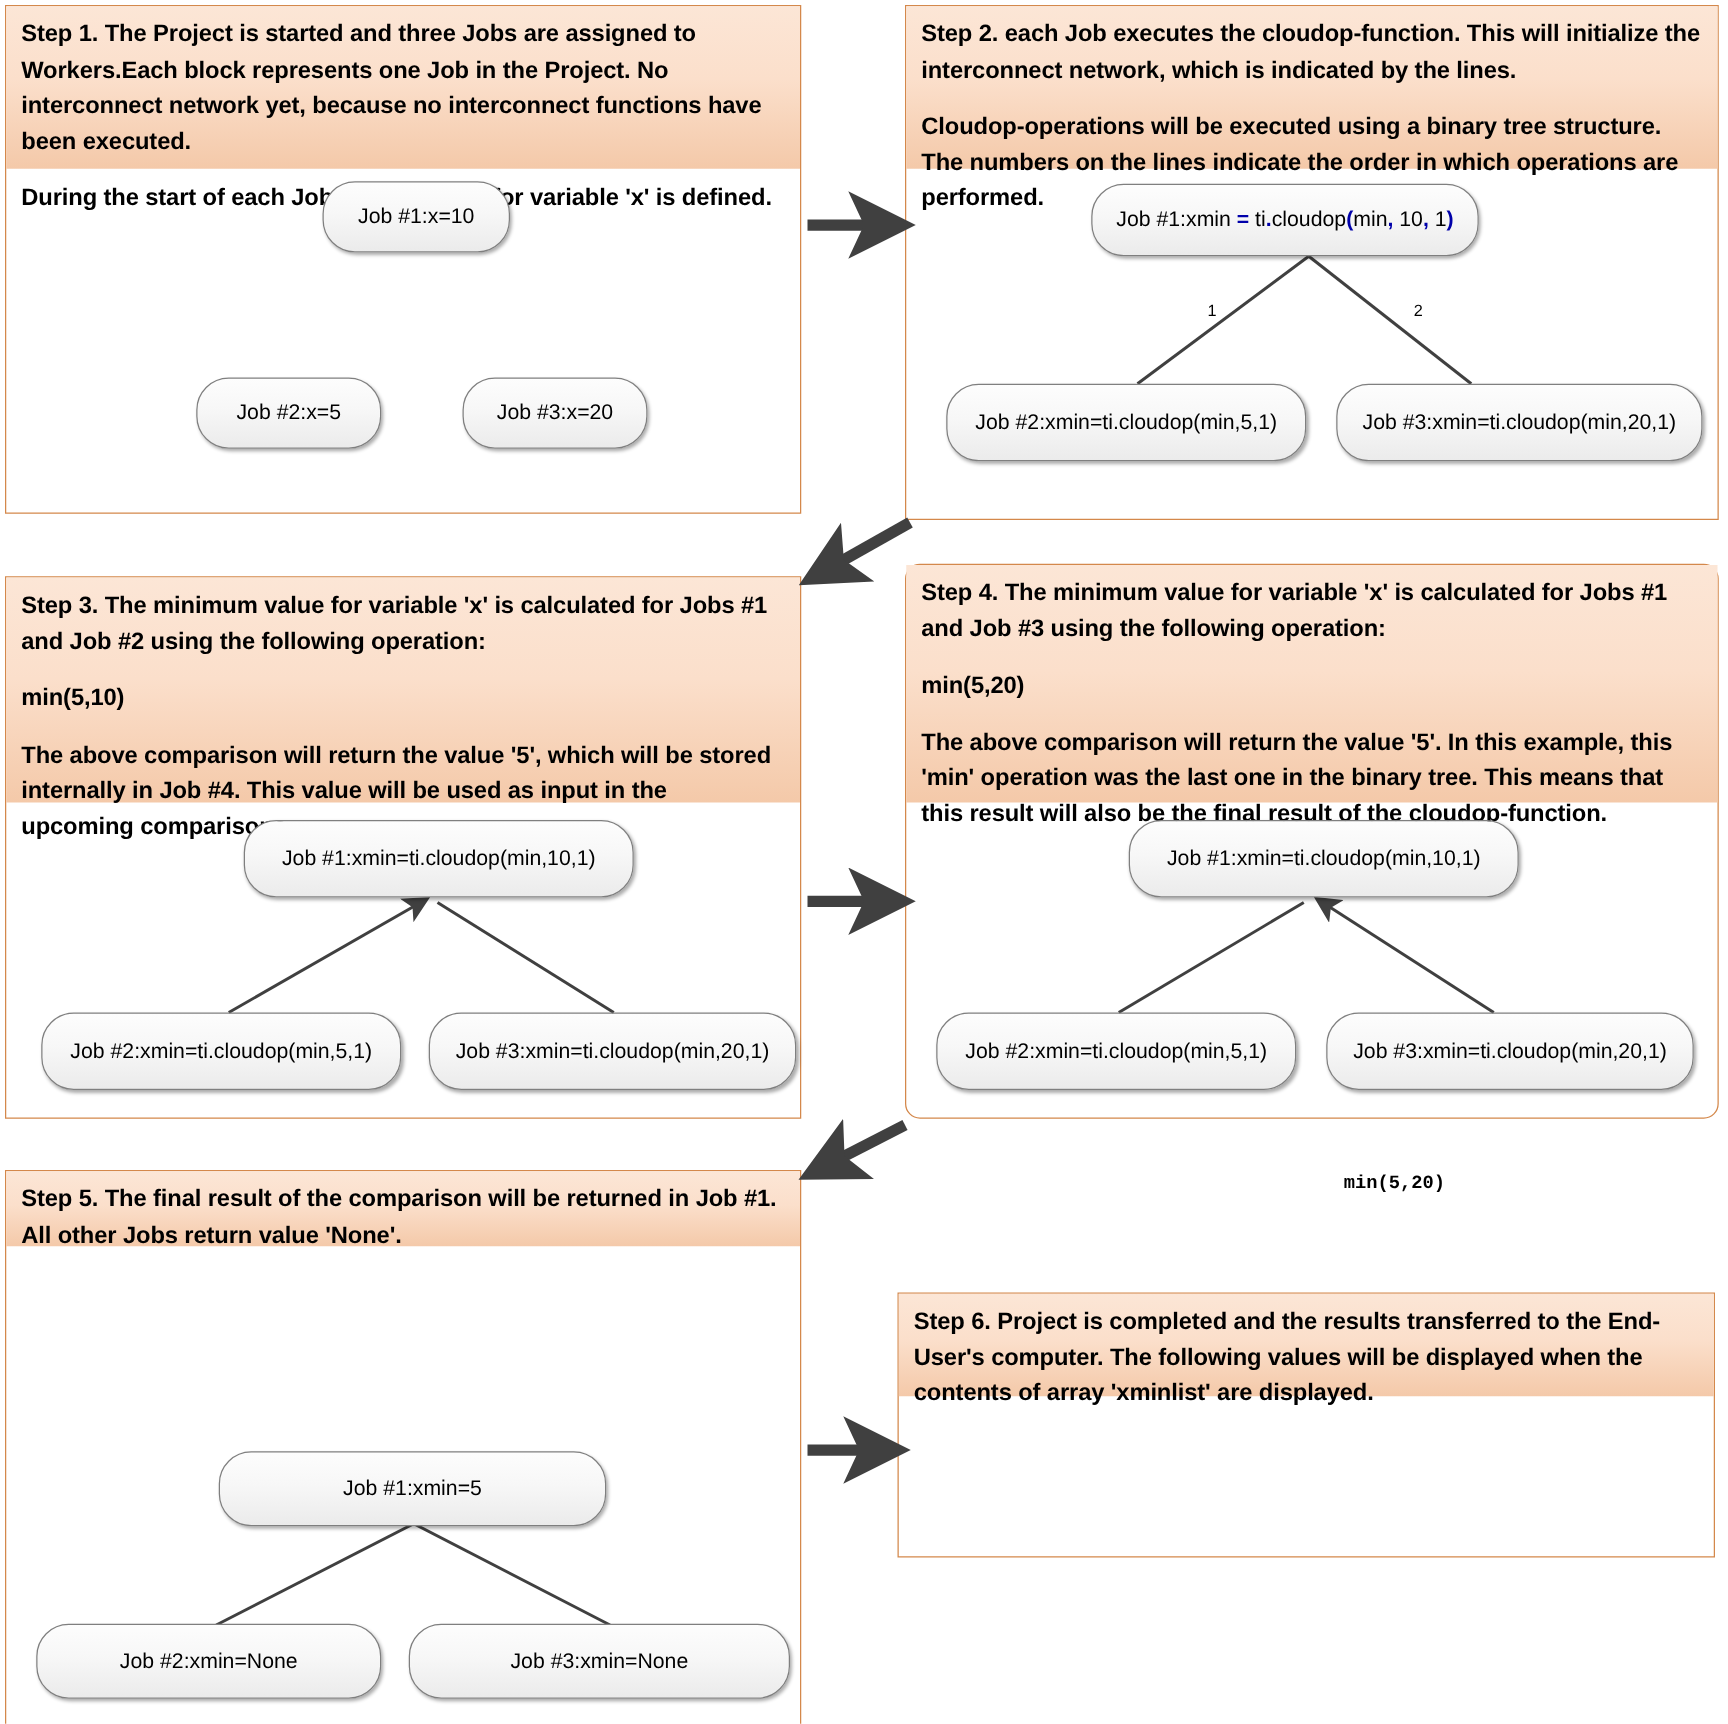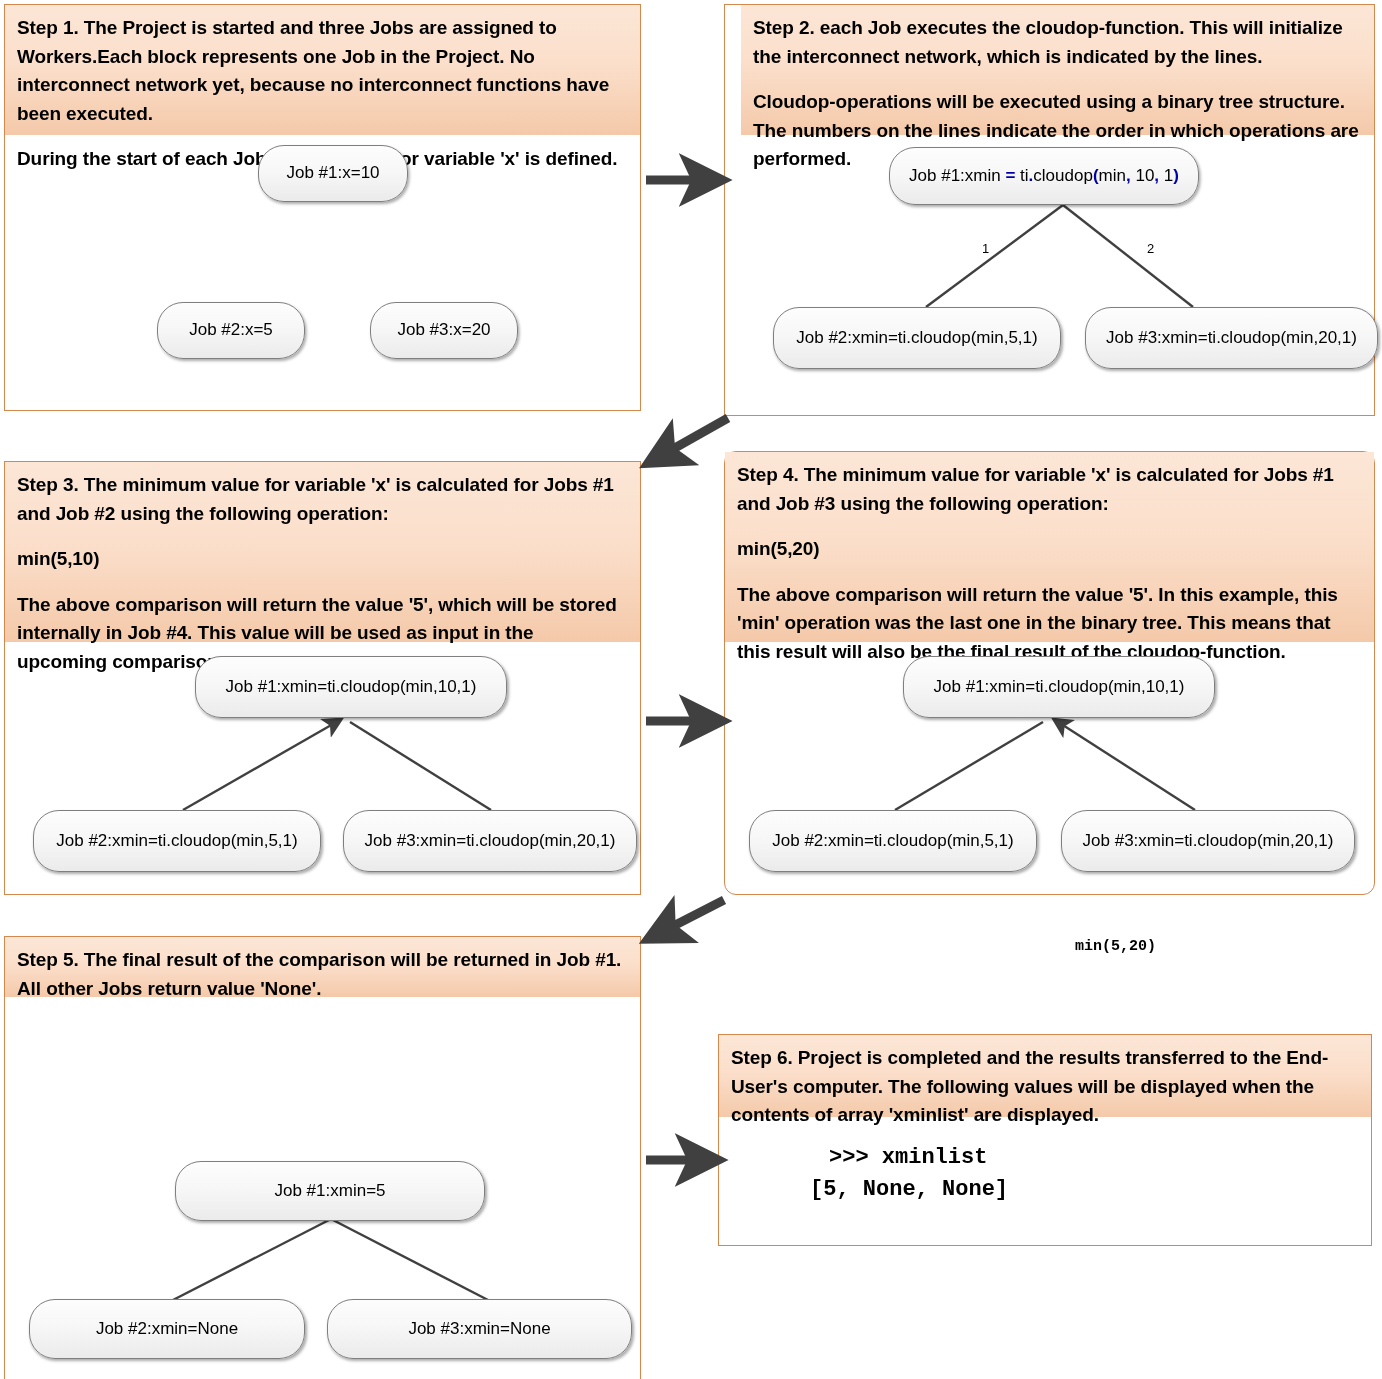--- a/index.html
+++ b/index.html
@@ -106,21 +106,21 @@
         <span class="l1">Job #2:</span>
         <span class="l2">x=5</span>
       </div>
       <div class="node" style="left:365px;top:167px;width:148px;height:57px;">
         <span class="l1">Job #3:</span>
         <span class="l2">x=20</span>
       </div>
     </div>
   </div>
 
-  <div class="panel" style="left:724px;top:4px;width:651px;height:412px;padding-left:16px;">
+  <div class="panel" style="left:724px;top:4px;width:651px;height:412px;">
     <div class="panel-header" style="height:130px;">
       <p>Step 2. each Job executes the cloudop-function. This will initialize the interconnect network, which is indicated by the lines.</p>
       <p class="gap">Cloudop-operations will be executed using a binary tree structure. The numbers on the lines indicate the order in which operations are performed.</p>
     </div>
     <div class="panel-body" style="height:279px;">
       <svg class="lines" width="649" height="279">
         <line x1="322" y1="70" x2="185" y2="172" stroke="#404040" stroke-width="2.4"></line>
         <line x1="322" y1="70" x2="452" y2="172" stroke="#404040" stroke-width="2.4"></line>
       </svg>
       <div class="node" style="left:148px;top:12px;width:310px;height:58px;">
@@ -225,24 +225,20 @@
         <span class="l1">Job #3:</span>
         <span class="l2">xmin=None</span>
       </div>
     </div>
   </div>
 
   <div class="panel" style="left:718px;top:1034px;width:654px;height:212px;">
     <div class="panel-header" style="height:82px;">
       <p>Step 6. Project is completed and the results transferred to the End-User's computer. The following values will be displayed when the contents of array 'xminlist' are displayed.</p>
     </div>
-    <div class="panel-body" style="height:127px;">
-      <div class="console" style="left:110px;top:25px;">&gt;&gt;&gt; xminlist</div>
-      <div class="console" style="left:91px;top:57px;">[5, None, None]</div>
-    </div>
   </div>
 
   <svg class="connector">
     <defs>
       <marker id="bigArrow" markerWidth="6" markerHeight="6" refX="4.6" refY="3" orient="auto">
         <path d="M0,0 L6,3 L0,6 L1.4,3 z" fill="#404040"></path>
       </marker>
     </defs>
     <g>
       <line x1="646" y1="180" x2="720" y2="180" stroke="#404040" stroke-width="9" marker-end="url(#bigArrow)"></line>

